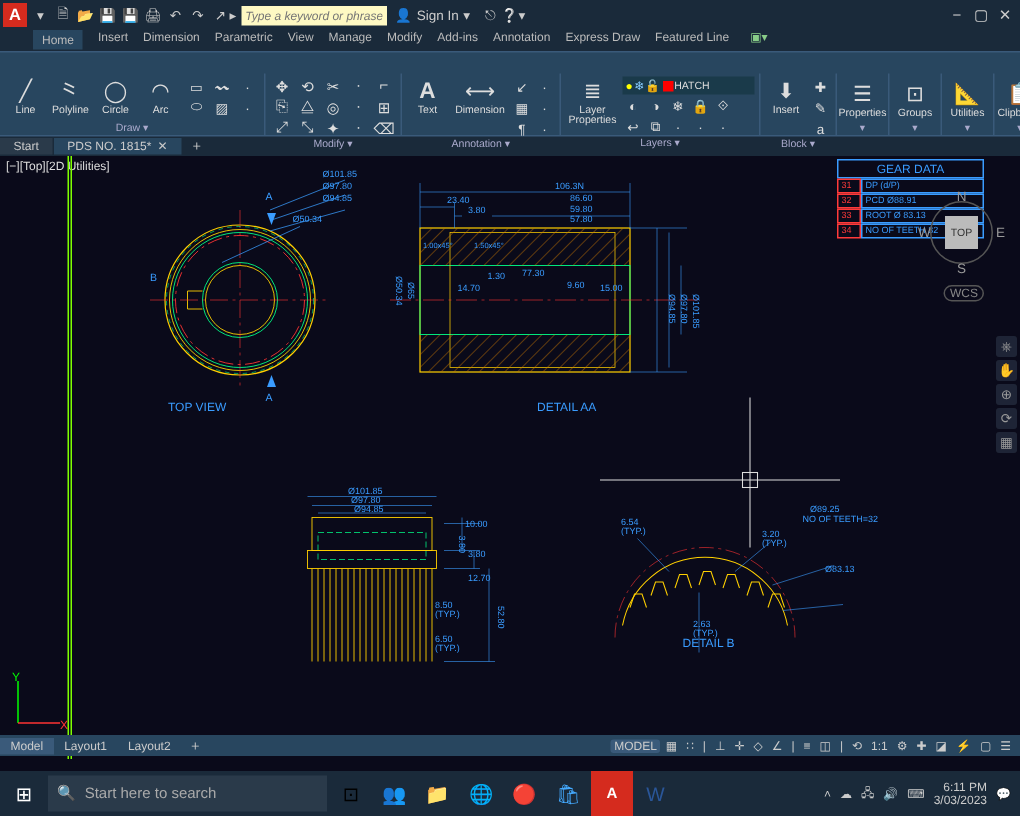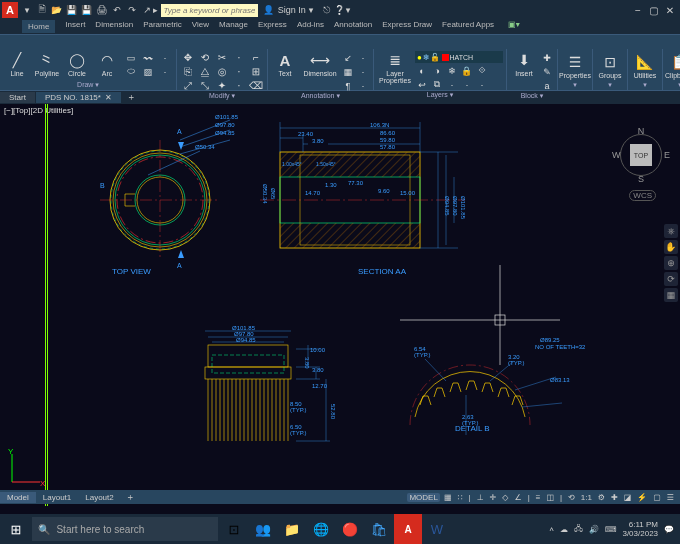--- a/index.html
+++ b/index.html
@@ -133,25 +133,25 @@
   </div>
 </div>
 
 <div class="menubar">
   <span class="ribtab active">Home</span>
   <span>Insert</span>
   <span>Dimension</span>
   <span>Parametric</span>
   <span>View</span>
   <span>Manage</span>
-  <span>Express</span>
+  <span>Modify</span>
   <span>Add-ins</span>
   <span>Annotation</span>
   <span>Express Draw</span>
-  <span>Featured Apps</span>
+  <span>Featured Line</span>
   <span style="margin-left:4px;color:#8c8">▣▾</span>
 </div>
 
 <div class="ribbon">
   <div class="ribbon-inner">
 
     <div class="panel">
       <div class="panel-row">
         <div class="bigbtn">
             <div class="ico">╱</div>
@@ -497,23 +497,42 @@
 (TYP.)</div>
   <div class="viewlbl" style="top:250px;left:508px;font-size:6px;white-space:pre;line-height:6px">3.20
 (TYP.)</div>
   <div class="viewlbl" style="top:310px;left:462px;font-size:6px;white-space:pre;line-height:6px">2.63
 (TYP.)</div>
   <div class="viewlbl" style="top:233px;left:540px;font-size:6px">Ø89.25</div>
   <div class="viewlbl" style="top:240px;left:535px;font-size:6px">NO OF TEETH=32</div>
   <div class="viewlbl" style="top:273px;left:550px;font-size:6px">Ø83.13</div>
 
   <div class="viewlbl" style="top:163px;left:112px">TOP VIEW</div>
-  <div class="viewlbl" style="top:163px;left:358px">SECTION AA</div>
+  <div class="viewlbl" style="top:163px;left:358px">DETAIL AA</div>
   <div class="viewlbl" style="top:320px;left:455px">DETAIL B</div>
 
+  <div class="geardata">
+    <div class="gd-head">GEAR DATA</div>
+    <div class="gd-row">
+        <span>31</span>
+        <span>DP (d/P)</span>
+      </div>
+    <div class="gd-row">
+        <span>32</span>
+        <span>PCD Ø88.91</span>
+      </div>
+    <div class="gd-row">
+        <span>33</span>
+        <span>ROOT Ø 83.13</span>
+      </div>
+    <div class="gd-row">
+        <span>34</span>
+        <span>NO OF TEETH 32</span>
+      </div>
+  </div>
 
   <div class="viewcube">
     <div class="ring"></div>
     <div class="n">N</div>
     <div class="s">S</div>
     <div class="e">E</div>
     <div class="w">W</div>
     <div class="cube">TOP</div>
   </div>
   <div class="wcs">WCS</div>

